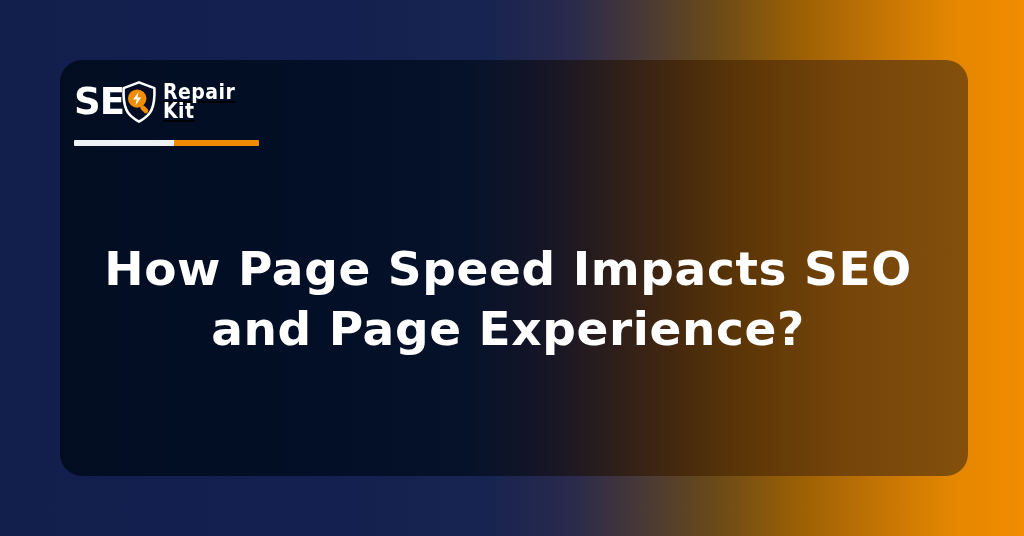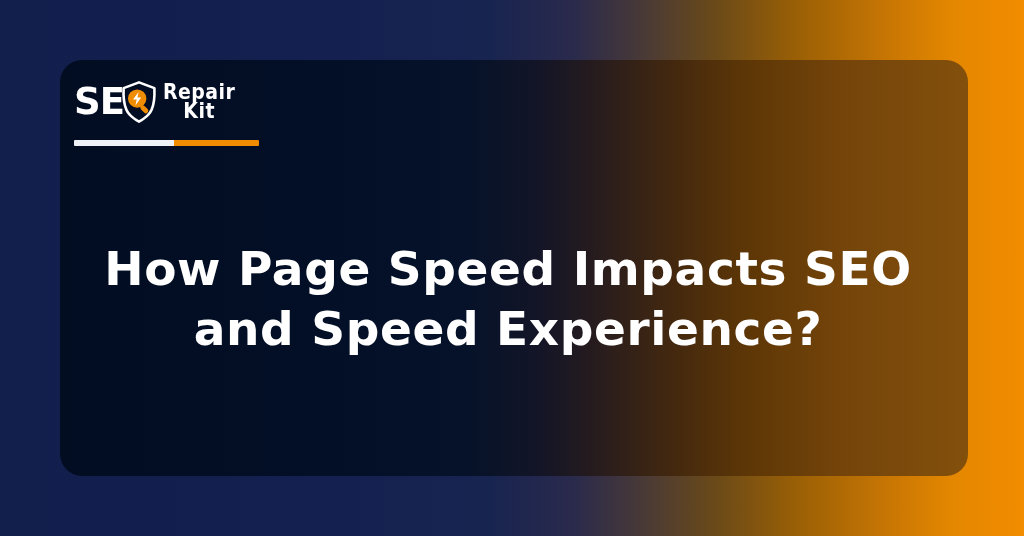--- a/index.html
+++ b/index.html
@@ -63,21 +63,20 @@
   .logo {
     position: absolute;
     left: 14px;
     top: 16px;
     width: 200px;
   }
   .logo-row {
     display: flex;
     align-items: center;
     height: 50px;
-    text-align: center;
   }
   .logo-seo {
     color: #ffffff;
     font-family: "DejaVu Sans", "Liberation Sans", sans-serif;
     font-weight: bold;
     font-size: 37px;
     line-height: 37px;
     letter-spacing: -1px;
     white-space: nowrap;
   }
@@ -87,20 +86,21 @@
     margin-left: -5px;
     margin-top: 1px;
     flex: 0 0 auto;
     display: block;
   }
   .logo-words {
     margin-left: 4px;
     display: flex;
     flex-direction: column;
     justify-content: center;
+    text-decoration: underline;
   }
   .logo-word {
     color: #ffffff;
     font-family: "DejaVu Sans Condensed", "DejaVu Sans", "Liberation Sans", sans-serif;
     font-weight: bold;
     font-size: 21px;
     line-height: 20px;
     letter-spacing: 0.5px;
     white-space: nowrap;
   }
@@ -179,17 +179,17 @@
 
       <div class="logo-bar">
         <span class="seg-light"></span>
         <span class="seg-accent"></span>
       </div>
 
     </div>
 
     <h1 class="headline">
       <span class="headline-line">How Page Speed Impacts SEO</span>
-      <span class="headline-line">and Speed Experience?</span>
+      <span class="headline-line">and Page Experience?</span>
     </h1>
 
   </div>
 </div>
 
 </body></html>

